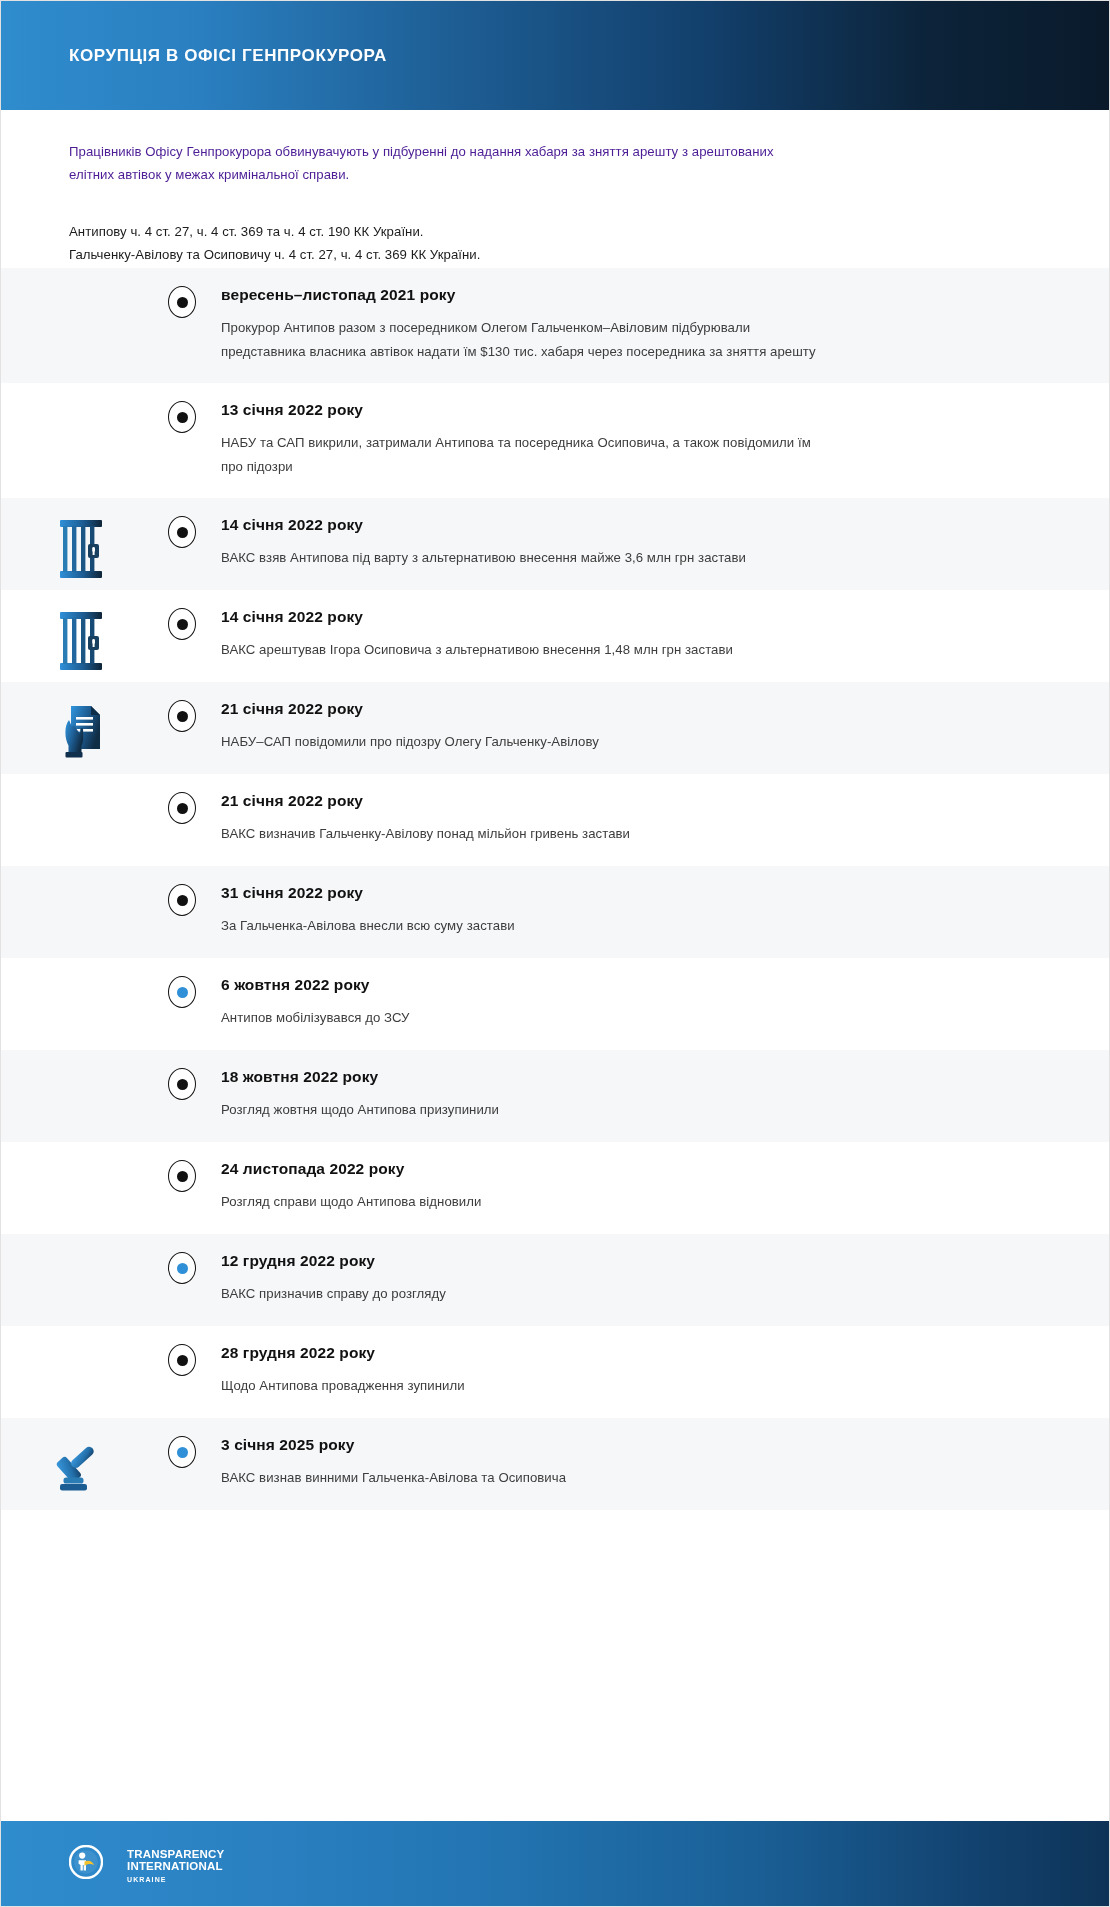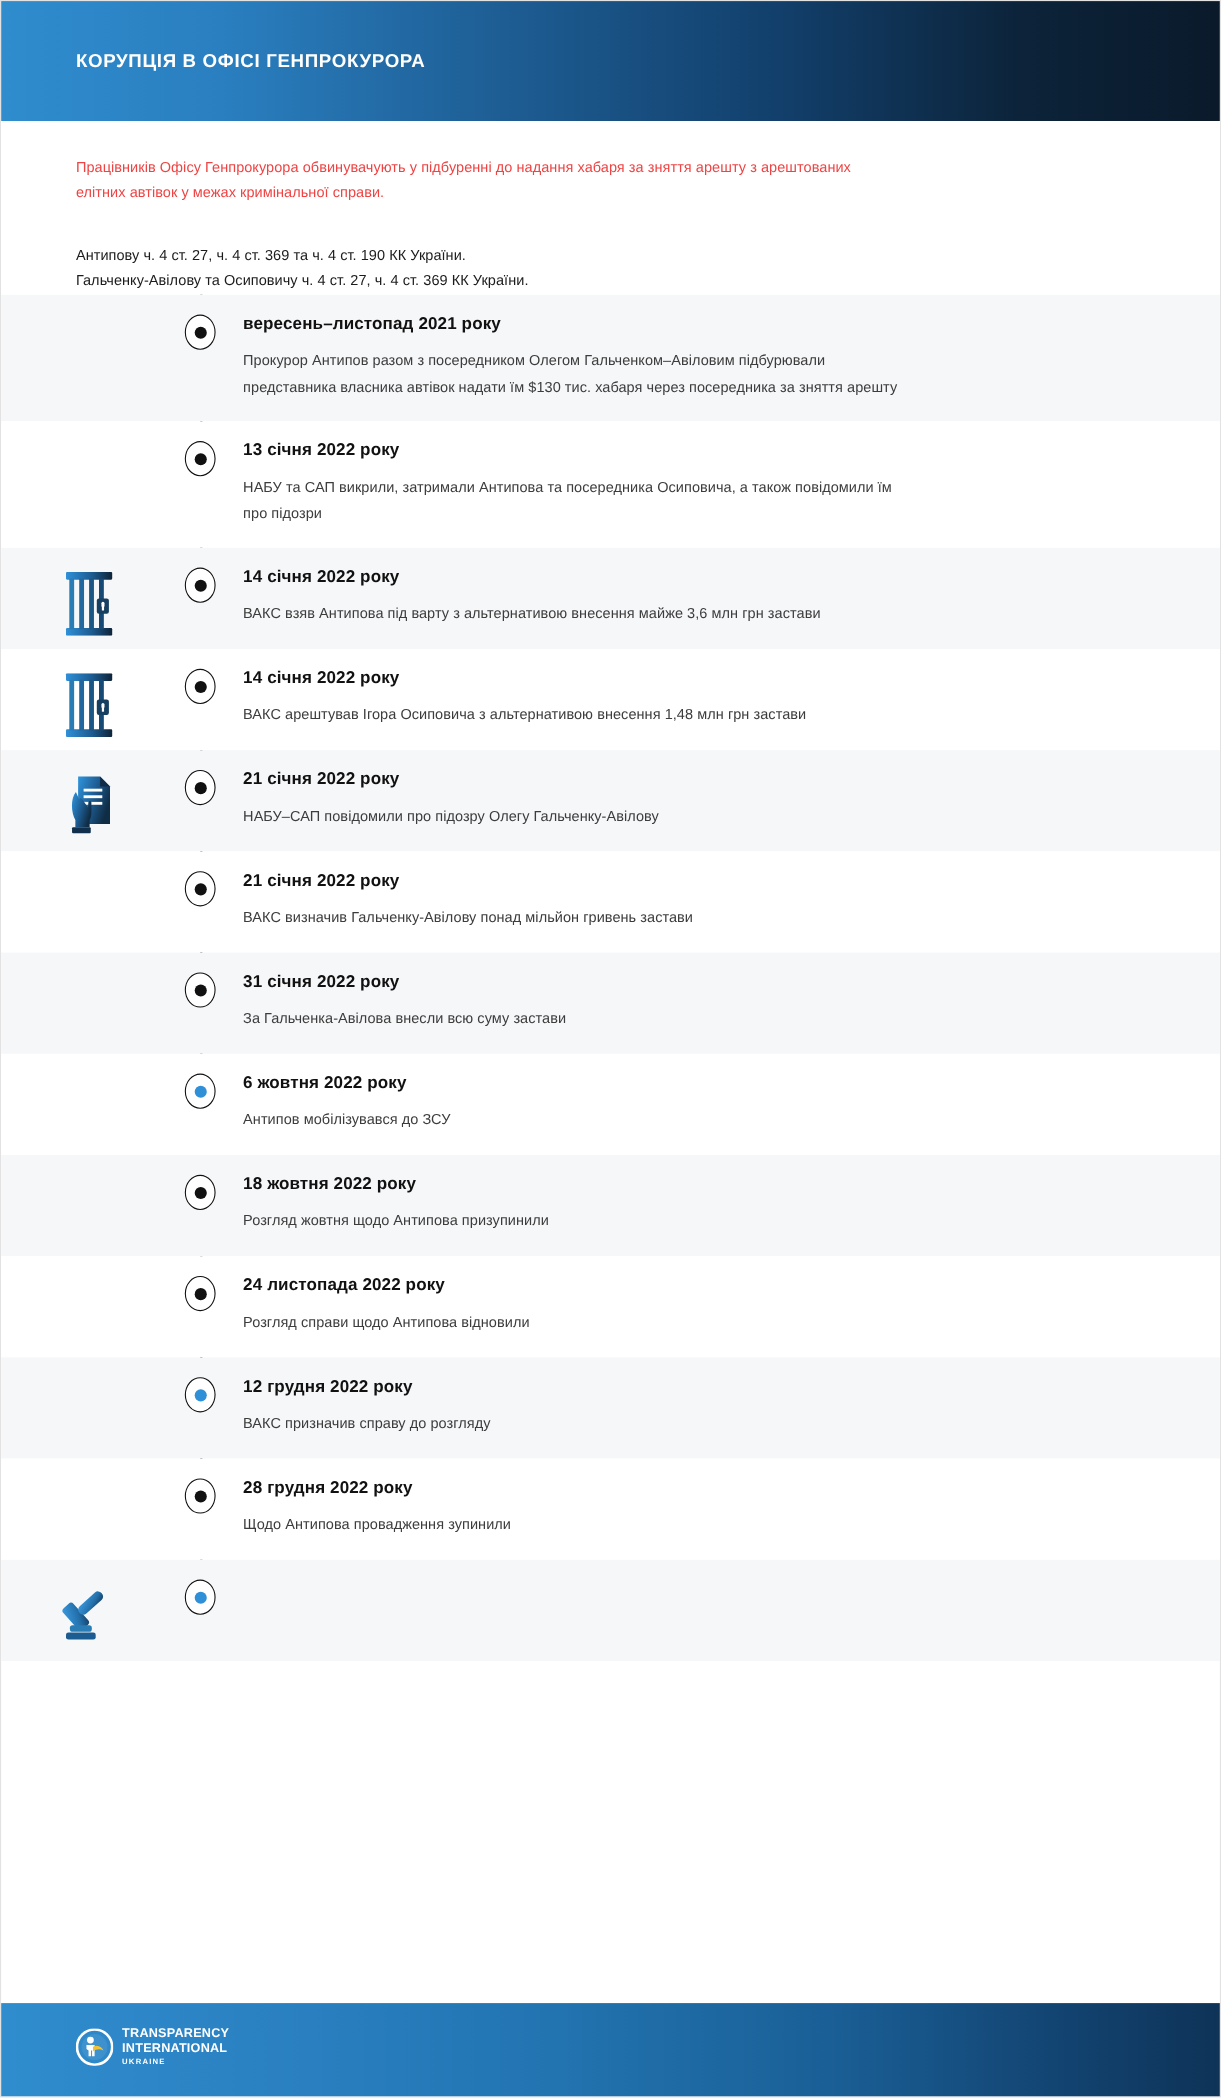--- a/index.html
+++ b/index.html
@@ -40,21 +40,21 @@
 
   
   .intro {
     padding: 30px 68px 0 68px;
     background: #ffffff;
     height: 158px;
   }
   .intro-lead {
     font-size: 13.2px;
     line-height: 23px;
-    color: #ef4444;
+    color: #4c1d95;
     max-width: 740px;
     letter-spacing: 0.05px;
   }
   .intro-refs {
     margin-top: 34px;
   }
   .intro-ref-line {
     font-size: 13.2px;
     line-height: 23px;
     color: #1c1c1c;
@@ -149,23 +149,23 @@
     left: 0;
     right: 0;
     bottom: 0;
     height: 85px;
     background: linear-gradient(90deg, #2f8ccd 0%, #2b82c3 20%, #2274b1 45%, #1a5f96 68%, #12426f 88%, #0e3357 100%);
     display: flex;
     align-items: center;
   }
   .logo {
     display: flex;
-    align-items: flex-start;
+    align-items: flex-end;
     margin-left: 68px;
-    gap: 8px;
+    gap: 24px;
   }
   .logo-mark { flex: 0 0 auto; }
   .logo-text { line-height: 1; }
   .logo-l1, .logo-l2 {
     color: #ffffff;
     font-size: 11.5px;
     font-weight: 700;
     letter-spacing: 0.2px;
     display: block;
   }
@@ -418,20 +418,24 @@
             </g>
             <rect x="7" y="44" width="27" height="6.5" rx="2.2" fill="#1b5d93"></rect>
             <rect x="10.5" y="37.5" width="20" height="6" rx="2.6" fill="#2a7cb5"></rect>
           </svg>
         </div>
         <div class="row-marker">
           <div class="marker accent">
             <span class="dot"></span>
           </div>
         </div>
+        <div class="row-body">
+          <div class="row-date">3 січня 2025 року</div>
+          <div class="row-desc">ВАКС визнав винними Гальченка-Авілова та Осиповича</div>
+        </div>
       </div>
     </div>
 
   <div class="footer">
     <div class="logo">
       <span class="logo-mark">
         <svg width="34" height="34" viewBox="0 0 34 34">
           <circle cx="17" cy="17" r="16" fill="none" stroke="#ffffff" stroke-width="2.4"></circle>
           <path d="M17 5.2 A11.8 11.8 0 0 1 17 28.8 A11.8 11.8 0 0 1 17 5.2 Z" fill="#ffffff" opacity="0.08"></path>
           <circle cx="13.2" cy="10.6" r="3.1" fill="#ffffff"></circle>

